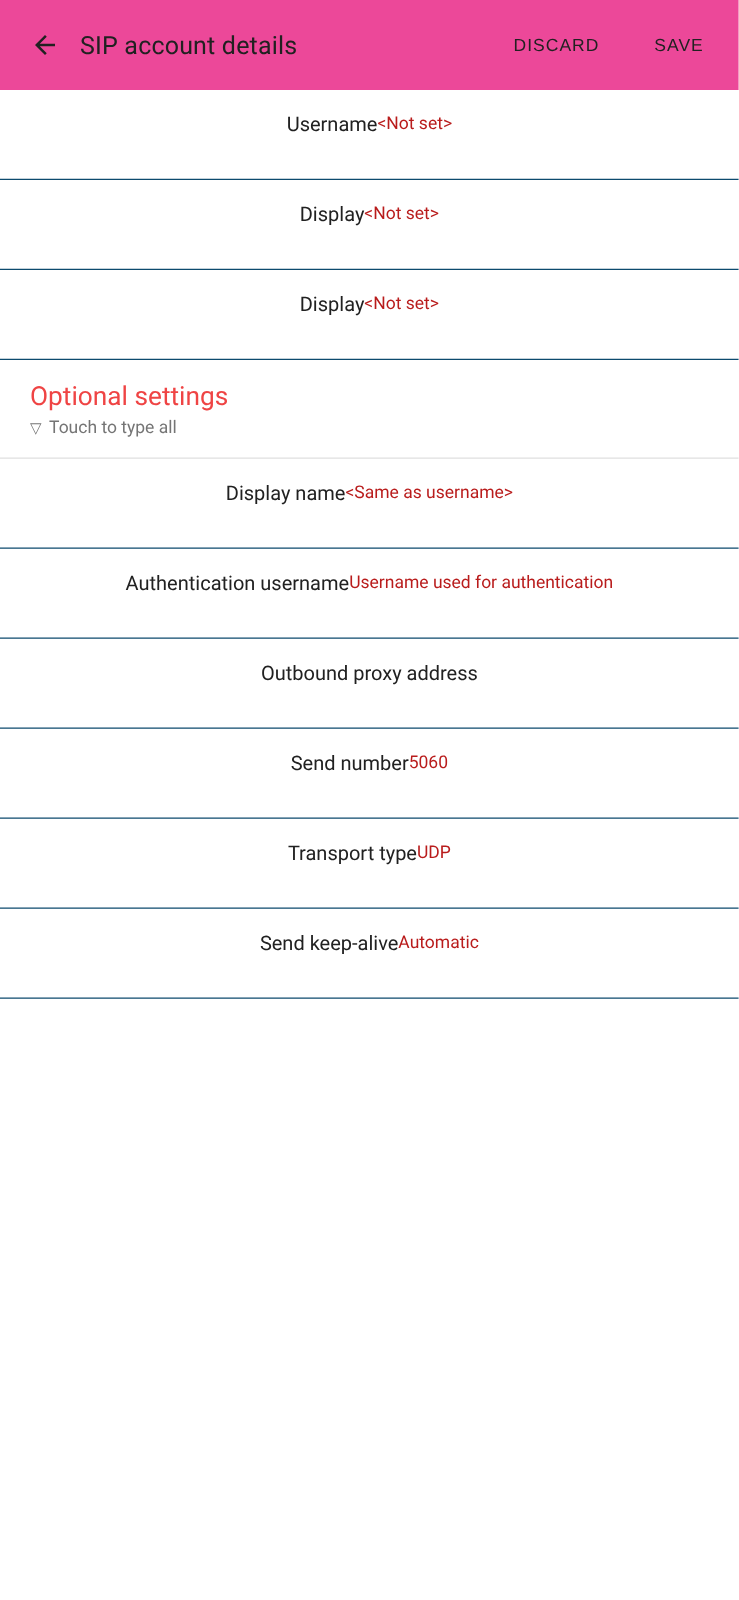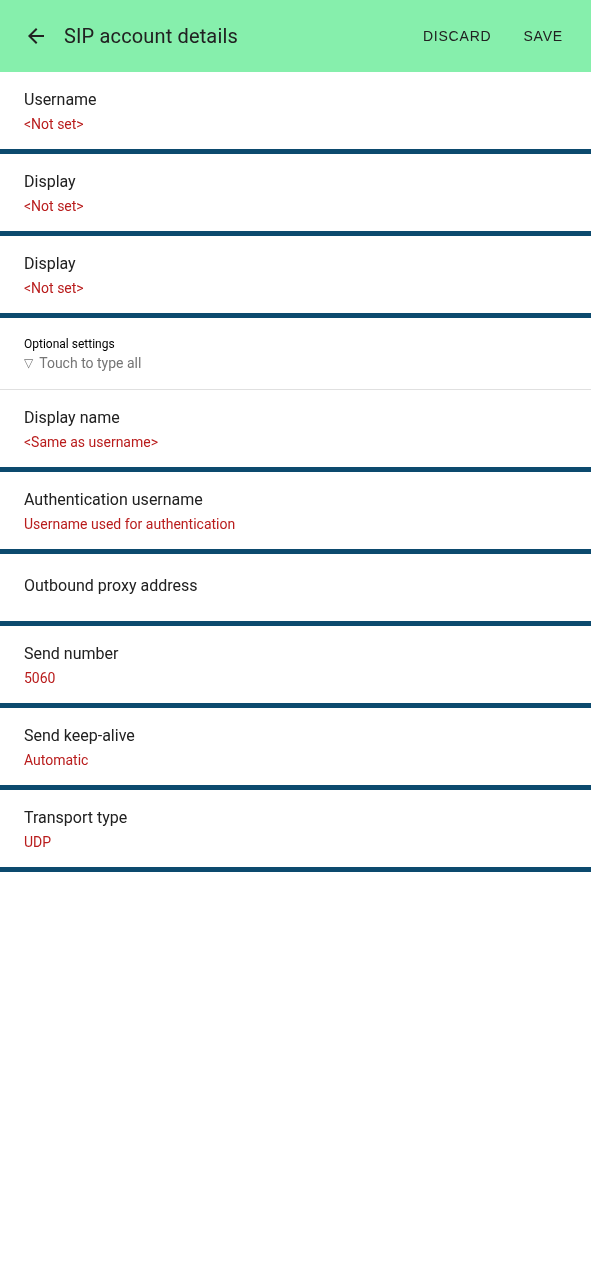--- a/index.html
+++ b/index.html
@@ -16,21 +16,21 @@
       min-height: 1280px;
       color: #212121;
     }
 
     
     .header {
       display: flex;
       align-items: center;
       padding: 0 16px;
       height: 72px;
-      background-color: #86efac;
+      background-color: #ec4899;
       border-bottom: none;
     }
 
     .header-back {
       display: flex;
       align-items: center;
       justify-content: center;
       width: 40px;
       height: 40px;
       cursor: pointer;
@@ -47,21 +47,21 @@
     .header-title {
       flex: 1;
       font-size: 20px;
       font-weight: 400;
       color: #212121;
       letter-spacing: 0.15px;
     }
 
     .header-actions {
       display: flex;
-      gap: 8px;
+      gap: 20px;
     }
 
     .header-action-btn {
       padding: 8px 12px;
       font-size: 14px;
       font-weight: 500;
       color: #212121;
       background: none;
       border: none;
       cursor: pointer;
@@ -69,25 +69,25 @@
       text-transform: uppercase;
     }
 
     
     .settings-list {
       list-style: none;
     }
 
     .settings-item {
       padding: 18px 24px 16px 24px;
-      border-bottom: 5px solid #0c4a6e;
+      border-bottom: 1px solid #0c4a6e;
       cursor: pointer;
       min-height: 72px;
       display: flex;
-      flex-direction: column;
+      flex-direction: row;
       justify-content: center;
     }
 
     .settings-item-label {
       font-size: 16px;
       font-weight: 400;
       color: #212121;
       margin-bottom: 4px;
       line-height: 1.3;
     }
@@ -102,23 +102,23 @@
     .optional-settings-item {
       padding: 18px 24px 16px 24px;
       border-bottom: 1px solid #e0e0e0;
       min-height: 72px;
       display: flex;
       flex-direction: column;
       justify-content: center;
     }
 
     .optional-settings-title {
-      font-size: 12px;
-      font-weight: 400;
-      color: #000000;
+      font-size: 21px;
+      font-weight: 400;
+      color: #ef4444;
       margin-bottom: 4px;
     }
 
     .optional-settings-toggle {
       display: flex;
       align-items: center;
       gap: 6px;
       font-size: 14px;
       color: #757575;
       cursor: pointer;
@@ -184,22 +184,22 @@
   <li class="settings-item">
     <span class="settings-item-label">Outbound proxy address</span>
   </li>
 
   <li class="settings-item">
     <span class="settings-item-label">Send number</span>
     <span class="settings-item-value">5060</span>
   </li>
 
   <li class="settings-item">
+    <span class="settings-item-label">Transport type</span>
+    <span class="settings-item-value">UDP</span>
+  </li>
+
+  <li class="settings-item">
     <span class="settings-item-label">Send keep-alive</span>
     <span class="settings-item-value">Automatic</span>
   </li>
 
-  <li class="settings-item">
-    <span class="settings-item-label">Transport type</span>
-    <span class="settings-item-value">UDP</span>
-  </li>
-
 </ul>
 
 </body></html>

